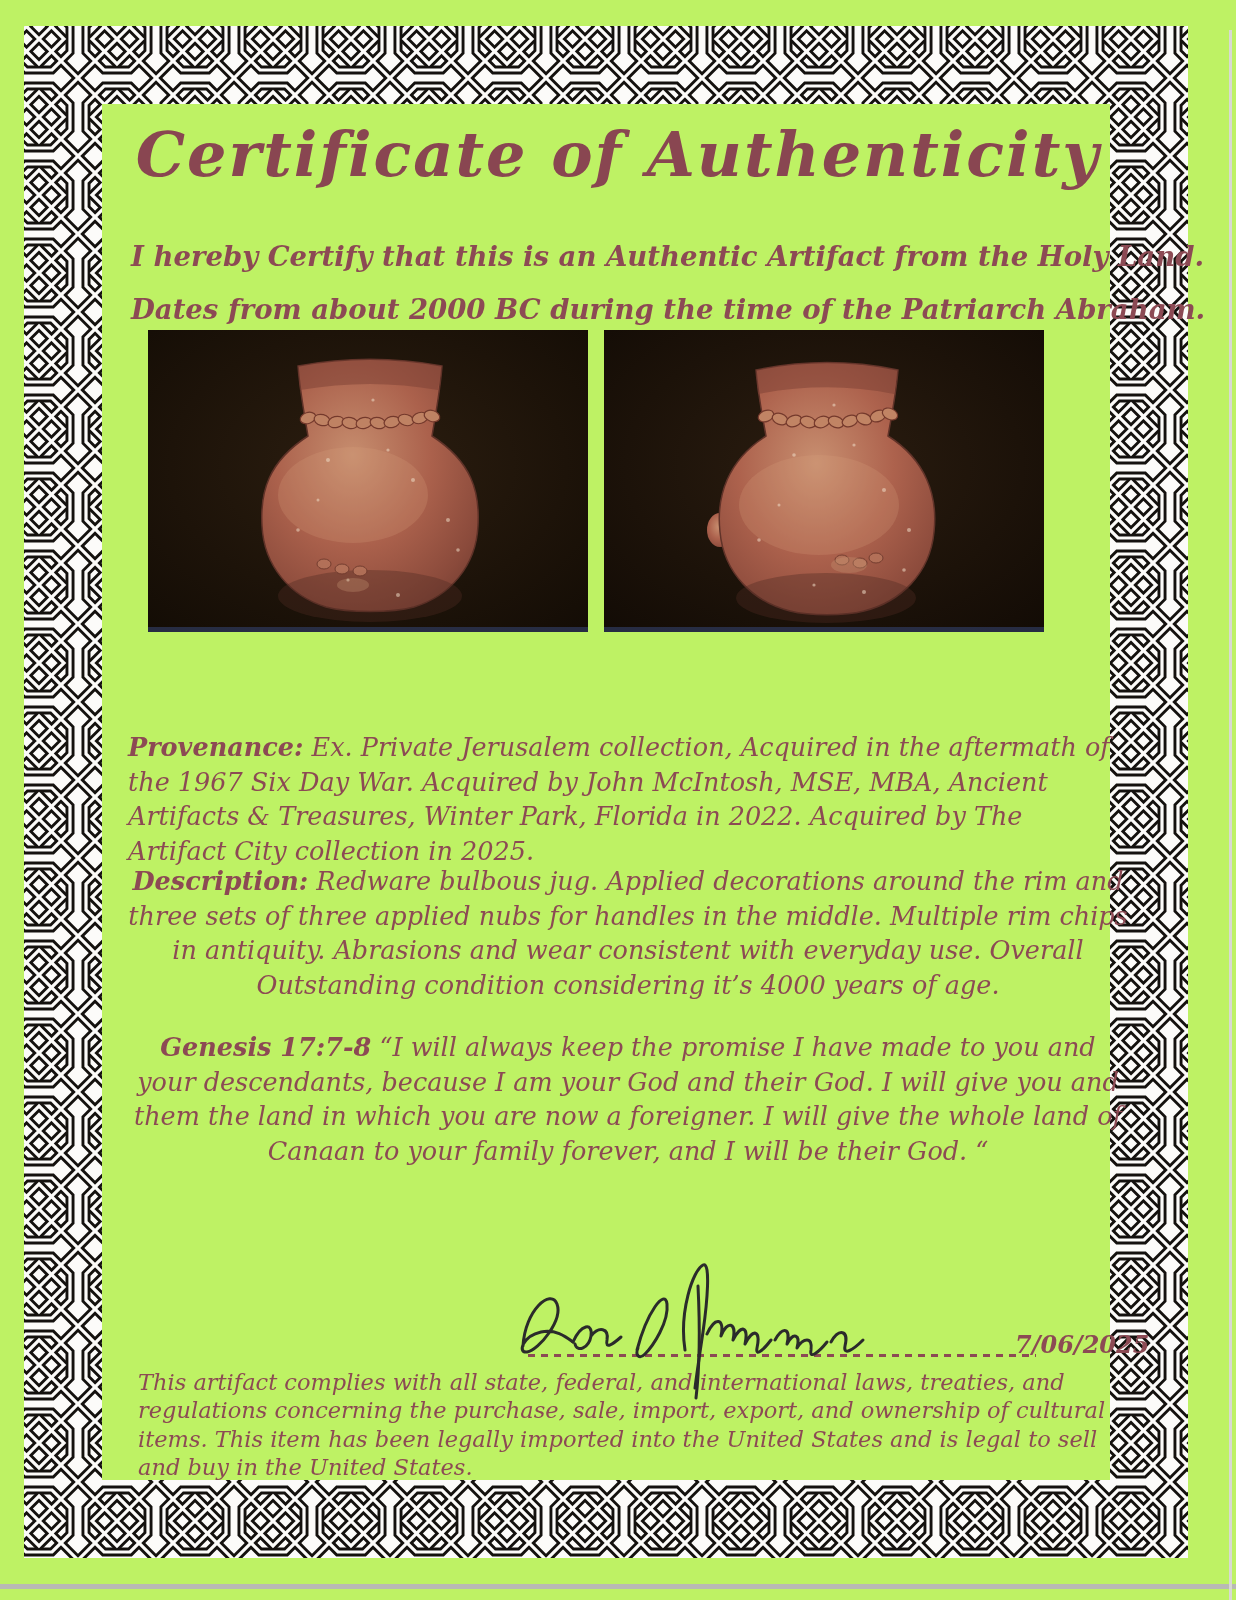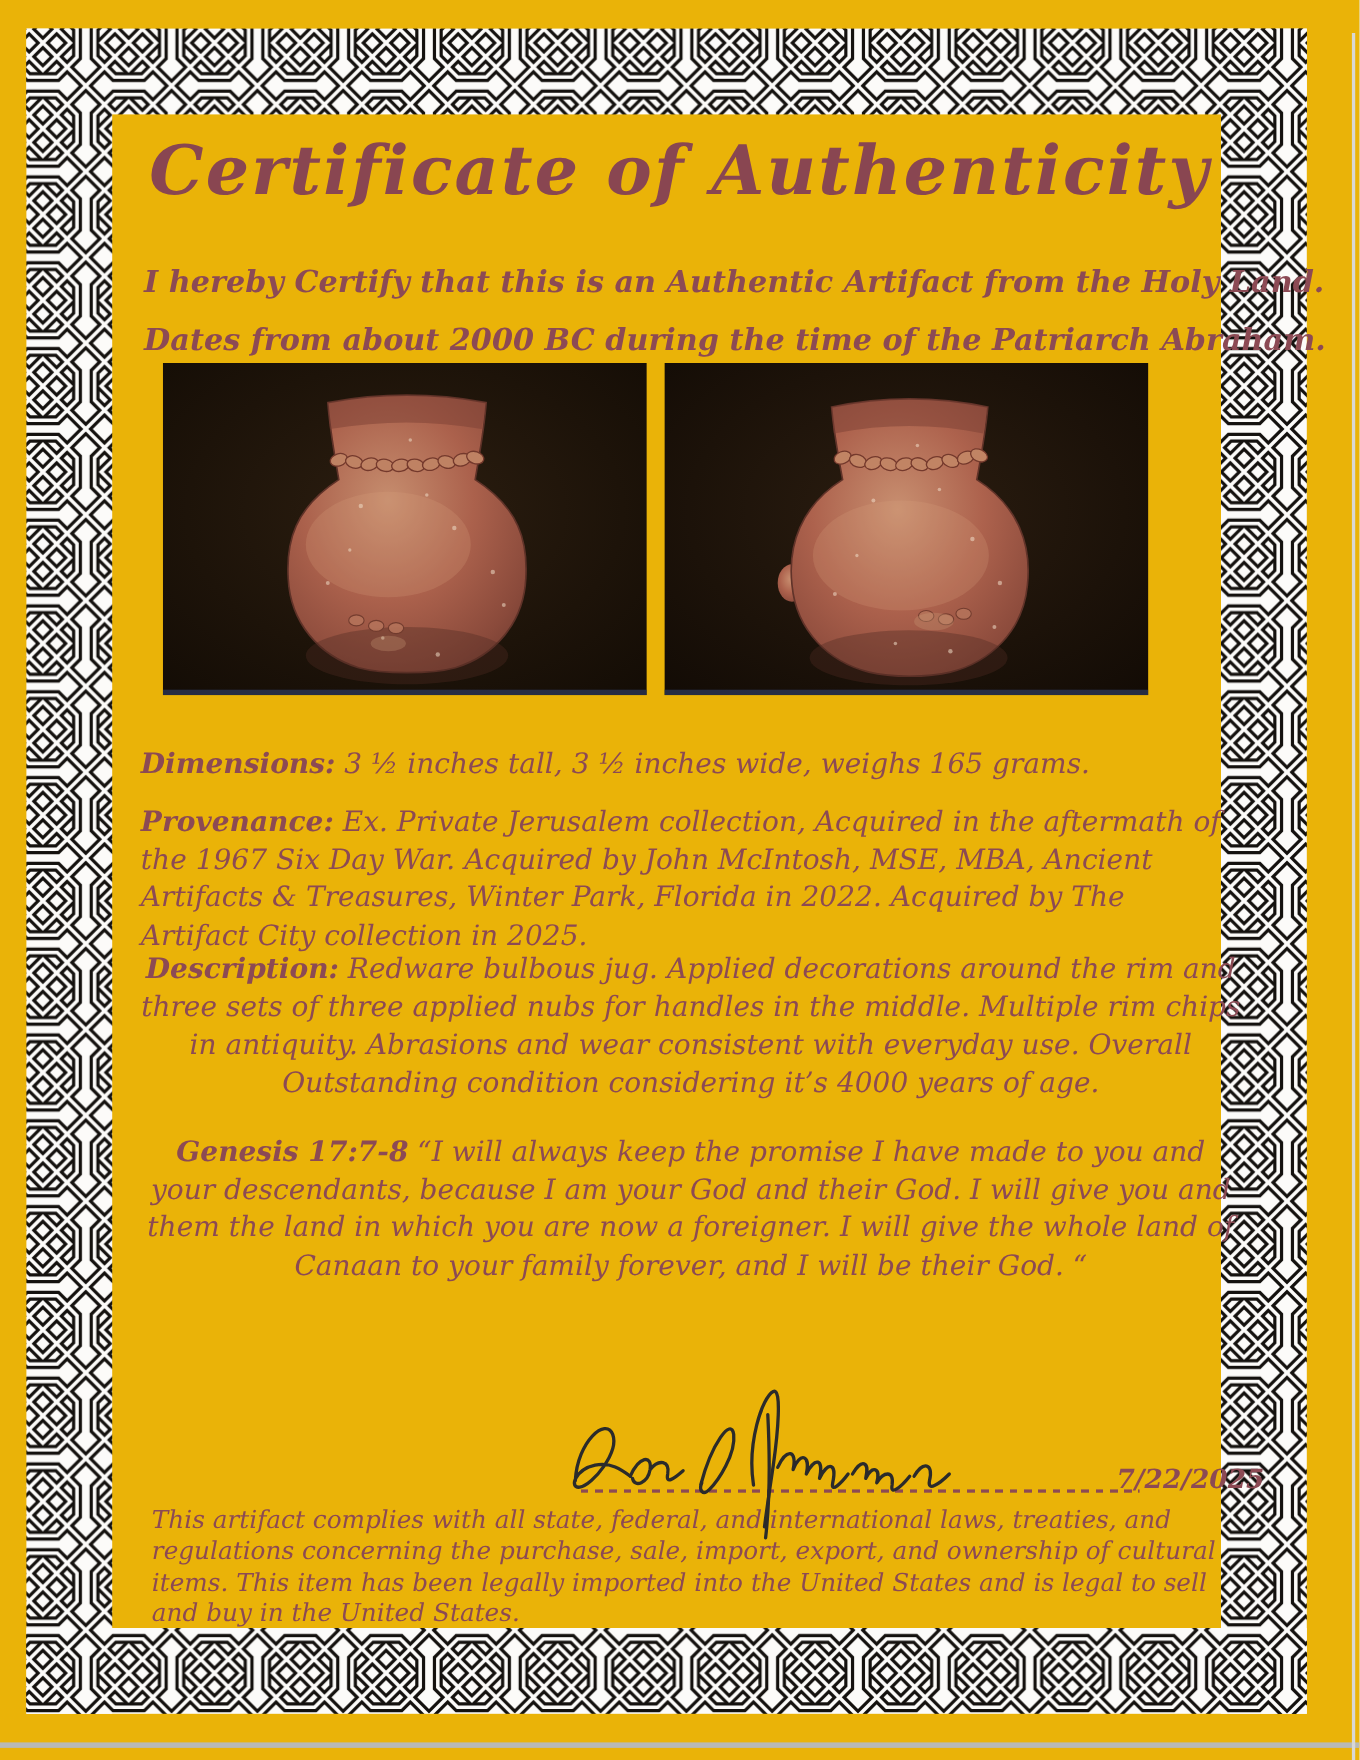--- a/index.html
+++ b/index.html
@@ -1,17 +1,17 @@
 <!DOCTYPE html>
 <html><head>
 <meta charset="utf-8">
 <style>
   html,body { margin:0; padding:0; background:#e9e9e6; }
   .page {
-    position:relative; width:1236px; height:1600px; background:#eab308;
+    position:relative; width:1236px; height:1600px; background:#bef264;
     overflow:hidden; font-family:"DejaVu Serif","Liberation Serif",serif;
     color:#8c4a54;
   }
   .border-overlay { position:absolute; left:0; top:0; width:1236px; height:1600px; pointer-events:none; }
   .scan-bottom { position:absolute; left:0; top:1584px; width:1236px; height:5px; background:#b9b9b5; }
   .scan-right  { position:absolute; left:1229px; top:30px; width:3px; height:1570px; background:#d8d8d4; }
 
   .title {
     position:absolute; top:118px; left:0; width:100%; margin:0; text-align:center;
     font-size:62px; font-weight:bold; font-style:italic; letter-spacing:2px;
@@ -194,21 +194,20 @@
         <circle cx="260" cy="262" r="2"></circle>
           <circle cx="175" cy="175" r="1.5"></circle>
           <circle cx="300" cy="240" r="1.8"></circle>
           <circle cx="230" cy="75" r="1.6"></circle>
       </g>
       <ellipse cx="245" cy="235" rx="18" ry="8" fill="#c99a76" opacity="0.3"></ellipse>
       <rect y="297" width="440" height="5" fill="#2f3a5e" opacity="0.7"></rect>
     </svg>
   </div>
 
-  <p class="para p-dimensions"><b>Dimensions:</b> <span>3 ½ inches tall, 3 ½ inches wide, weighs 165 grams.</span></p>
 
   <p class="para p-provenance"><b>Provenance:</b> <span>Ex. Private Jerusalem collection, Acquired in the aftermath of the 1967 Six Day War. Acquired by John McIntosh, MSE, MBA, Ancient Artifacts &amp; Treasures, Winter Park, Florida in 2022. Acquired by The Artifact City collection in 2025.</span></p>
 
   <p class="para p-description"><b>Description:</b> <span>Redware bulbous jug. Applied decorations around the rim and three sets of three applied nubs for handles in the middle. Multiple rim chips in antiquity. Abrasions and wear consistent with everyday use. Overall Outstanding condition considering it’s 4000 years of age.</span></p>
 
   <p class="para p-genesis"><b>Genesis 17:7-8</b> <span>“I will always keep the promise I have made to you and your descendants, because I am your God and their God. I will give you and them the land in which you are now a foreigner. I will give the whole land of Canaan to your family forever, and I will be their God. “</span></p>
 
 
   <div class="sig-line"></div>
   <svg class="sig-svg" viewBox="0 0 490 152" aria-hidden="true">
@@ -216,17 +215,17 @@
       <path d="M18,94 C20,58 46,36 52,52 C58,68 34,98 22,100 C12,101 18,84 36,80 C50,77 60,84 68,90"></path>
       <path d="M68,90 C76,72 88,70 86,84 C84,96 72,101 70,92 M86,84 C94,74 104,76 102,88 C100,98 108,92 116,85"></path>
       <path d="M132,98 C142,60 160,36 162,52 C164,70 148,94 140,102 C134,108 130,103 133,96"></path>
       <path d="M180,98 C174,60 188,18 198,13 C206,9 202,52 198,80 C195,100 192,120 190,136"></path>
       <path d="M193,34 C195,74 195,112 191,146"></path>
       <path d="M202,82 C210,64 220,66 216,84 C222,68 232,70 228,88 C236,72 244,74 240,92 C248,76 256,78 252,96 C250,106 260,96 266,88"></path>
       <path d="M270,88 C278,74 286,76 282,92 C288,80 296,82 292,96 C298,86 308,84 306,98 C304,108 314,100 322,90"></path>
       <path d="M326,90 C334,76 344,78 340,94 C338,104 348,98 358,88"></path>
     </g>
   </svg>
-  <span class="sig-date">7/22/2025</span>
+  <span class="sig-date">7/06/2025</span>
 
   <p class="legal">This artifact complies with all state, federal, and international laws, treaties, and regulations concerning the purchase, sale, import, export, and ownership of cultural items. This item has been legally imported into the United States and is legal to sell and buy in the United States.</p>
 
 </div>
 
 </body></html>

